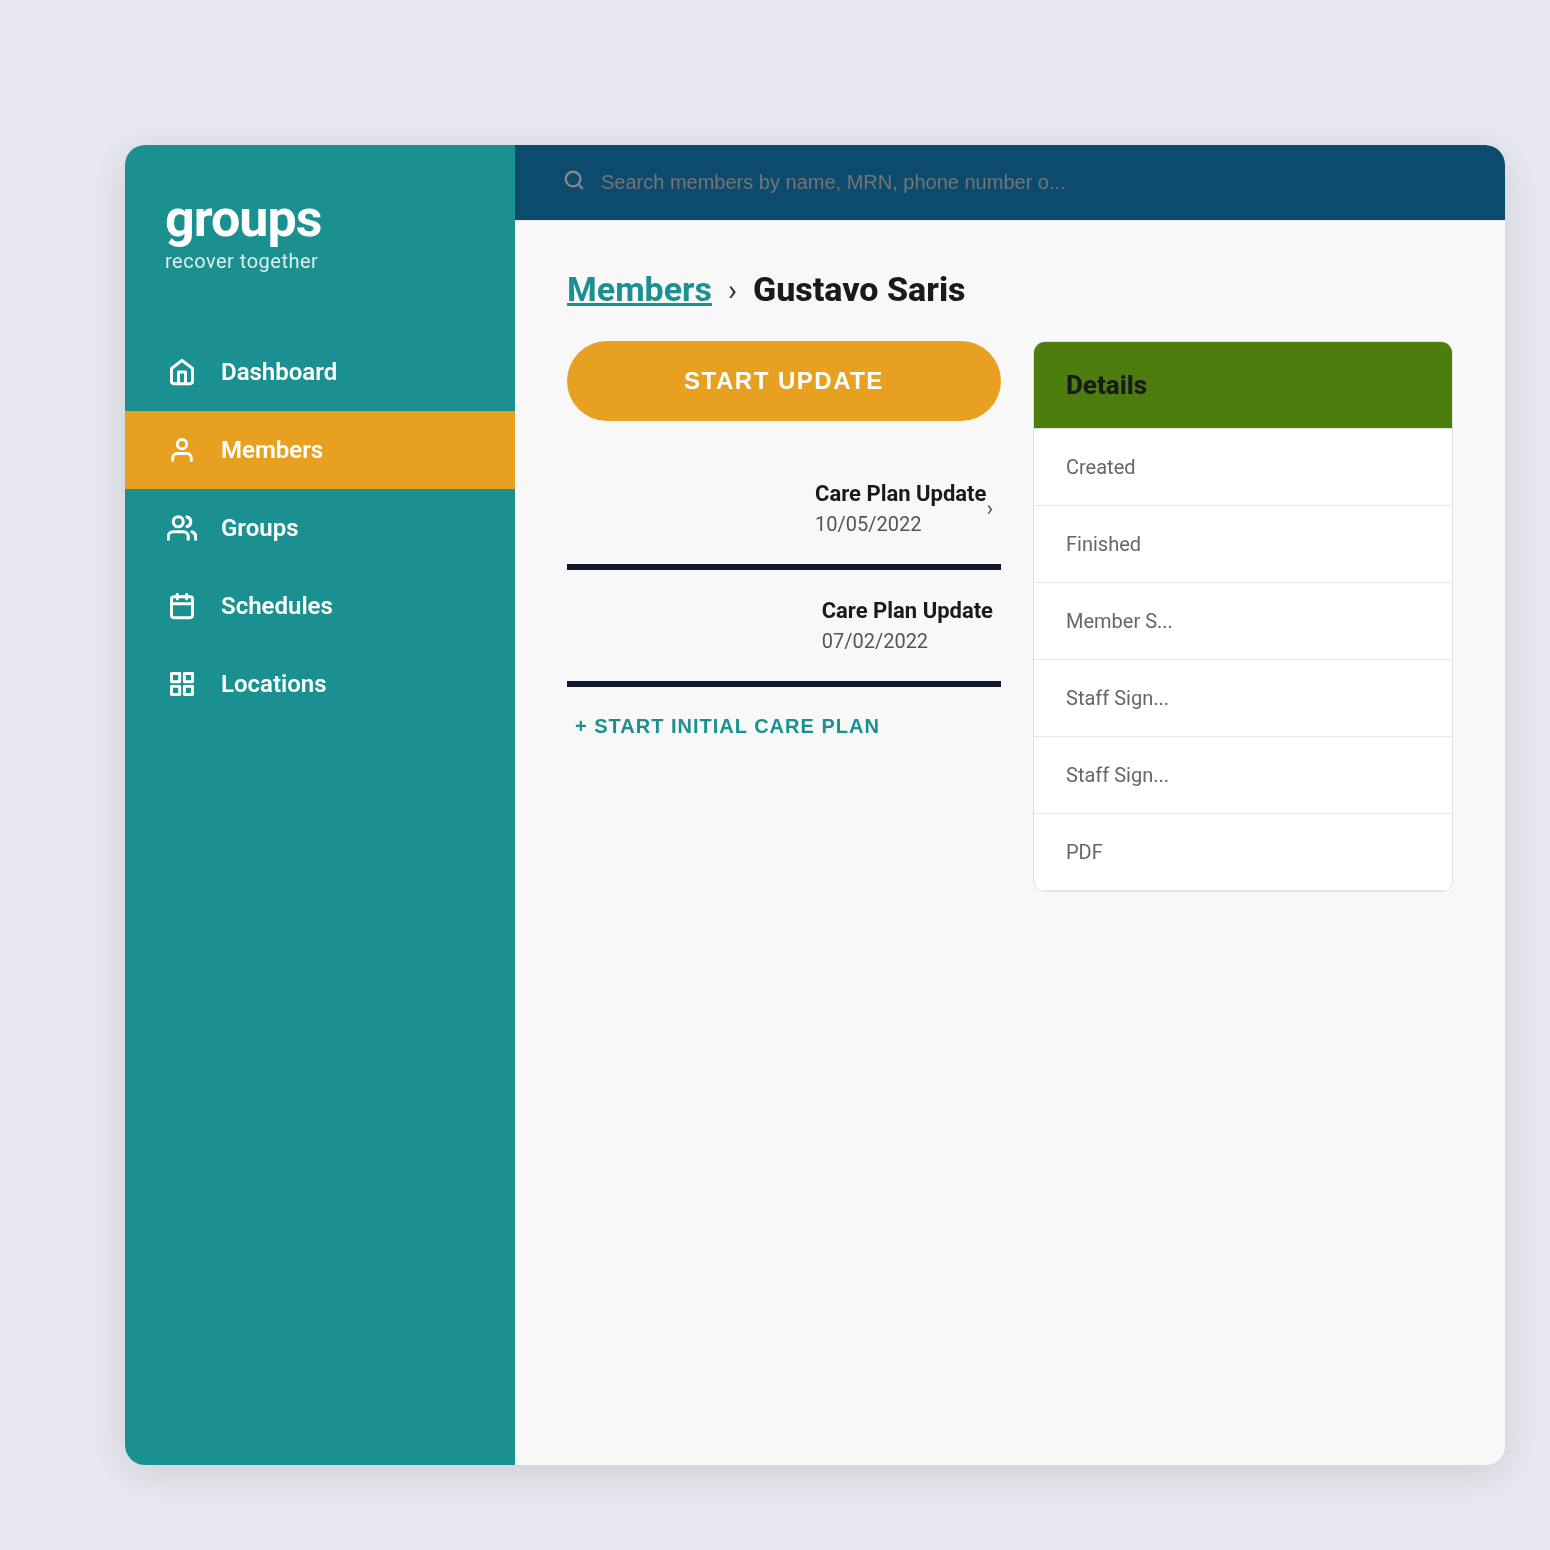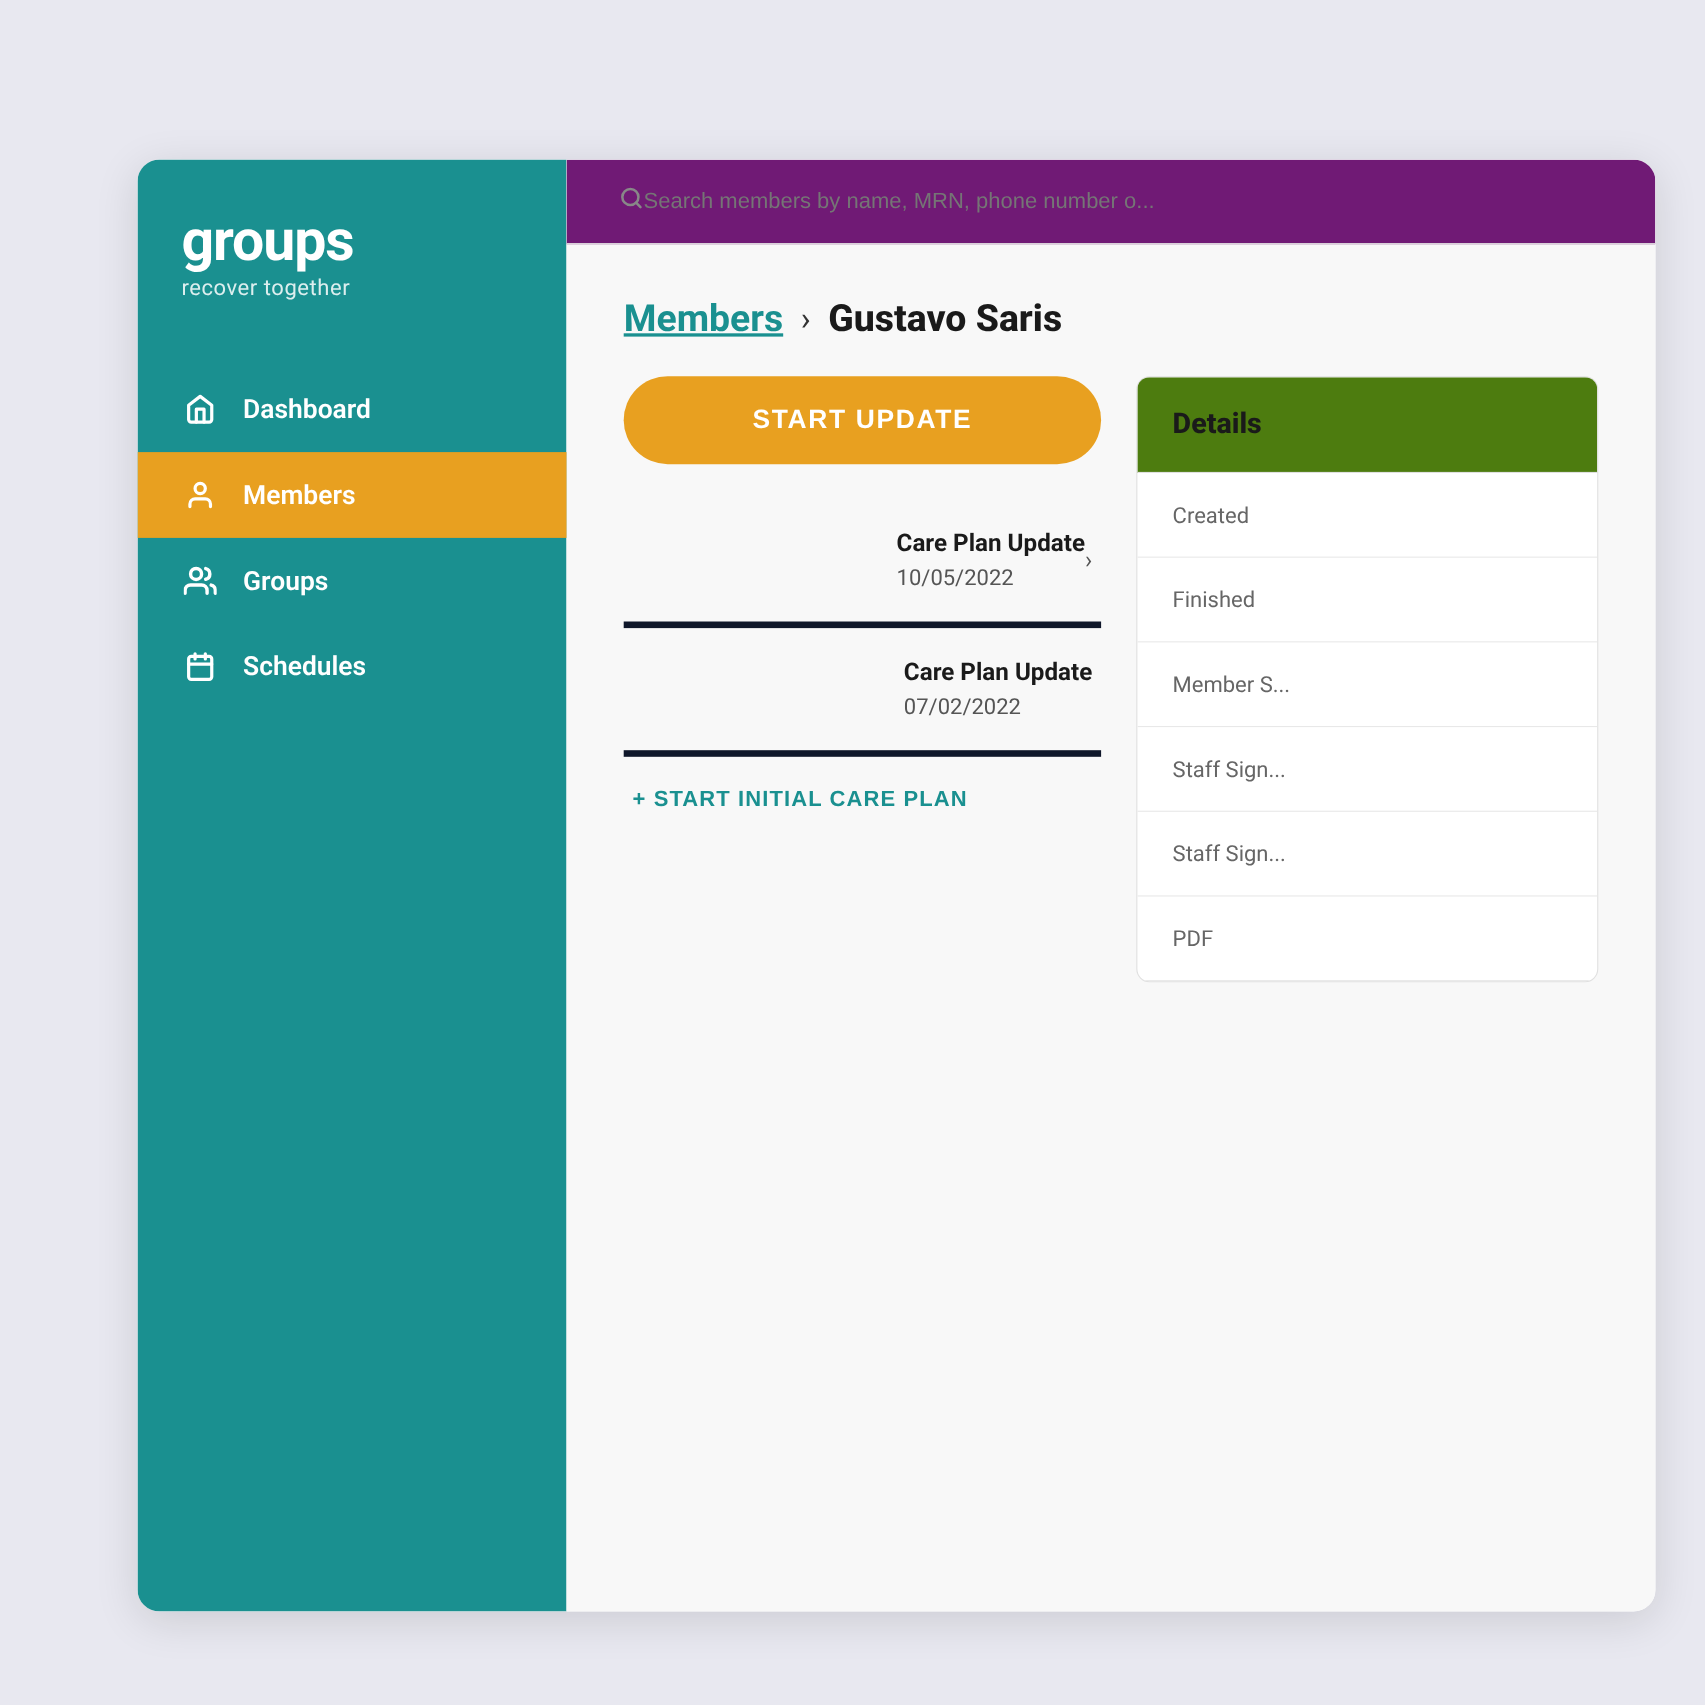--- a/index.html
+++ b/index.html
@@ -102,24 +102,25 @@
     .main-content {
       flex: 1;
       display: flex;
       flex-direction: column;
       background: #f8f8f8;
       overflow: hidden;
     }
 
     
     .search-bar {
-      background: #701a75;
+      background: #0c4a6e;
       padding: 24px 48px;
       display: flex;
       align-items: center;
+      gap: 16px;
       border-bottom: 1px solid #e5e5e5;
     }
 
     .search-icon-wrap {
       color: #888;
       font-size: 22px;
     }
 
     .search-input {
       border: none;
@@ -353,20 +354,31 @@
           <svg width="28" height="28" viewBox="0 0 24 24" fill="none" stroke="white" stroke-width="2.5" stroke-linecap="round" stroke-linejoin="round">
             <rect x="3" y="4" width="18" height="18" rx="2" ry="2"></rect>
             <line x1="16" y1="2" x2="16" y2="6"></line>
             <line x1="8" y1="2" x2="8" y2="6"></line>
             <line x1="3" y1="10" x2="21" y2="10"></line>
           </svg>
         </span>
         <span>Schedules</span>
       </div>
 
+      <div class="nav-item">
+        <span class="nav-icon">
+          <svg width="28" height="28" viewBox="0 0 24 24" fill="none" stroke="white" stroke-width="2.5" stroke-linecap="round" stroke-linejoin="round">
+            <rect x="3" y="3" width="7" height="7"></rect>
+            <rect x="3" y="14" width="7" height="7"></rect>
+            <rect x="14" y="3" width="7" height="7"></rect>
+            <rect x="14" y="14" width="7" height="7"></rect>
+          </svg>
+        </span>
+        <span>Locations</span>
+      </div>
     </nav>
 
     <div class="nav-spacer"></div>
 
   </aside>
 
   <main class="main-content">
 
     <div class="search-bar">
       <span class="search-icon-wrap">

